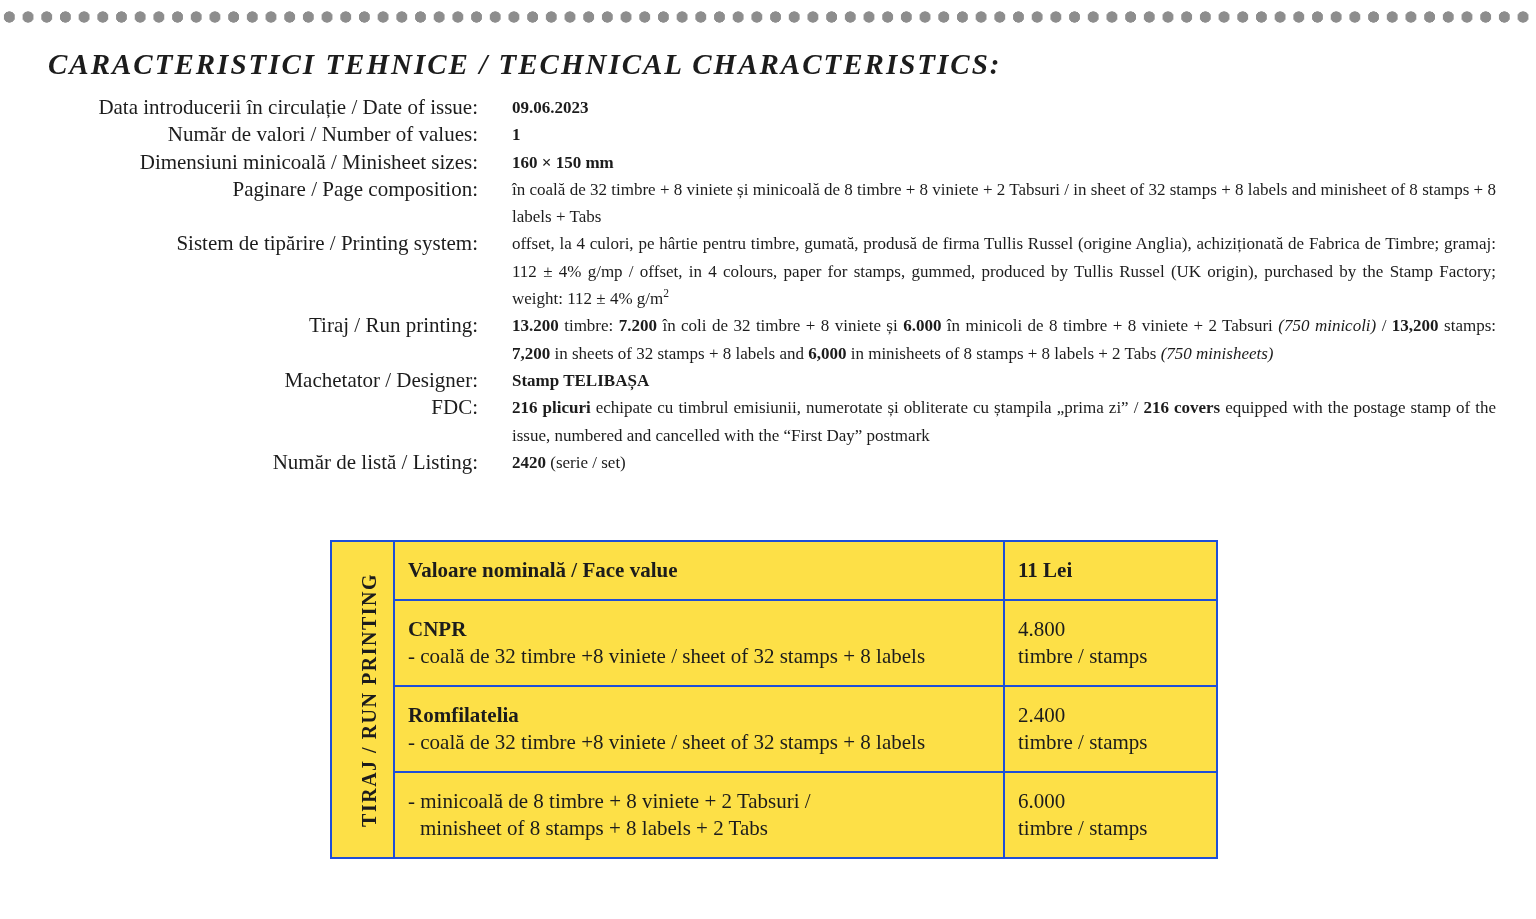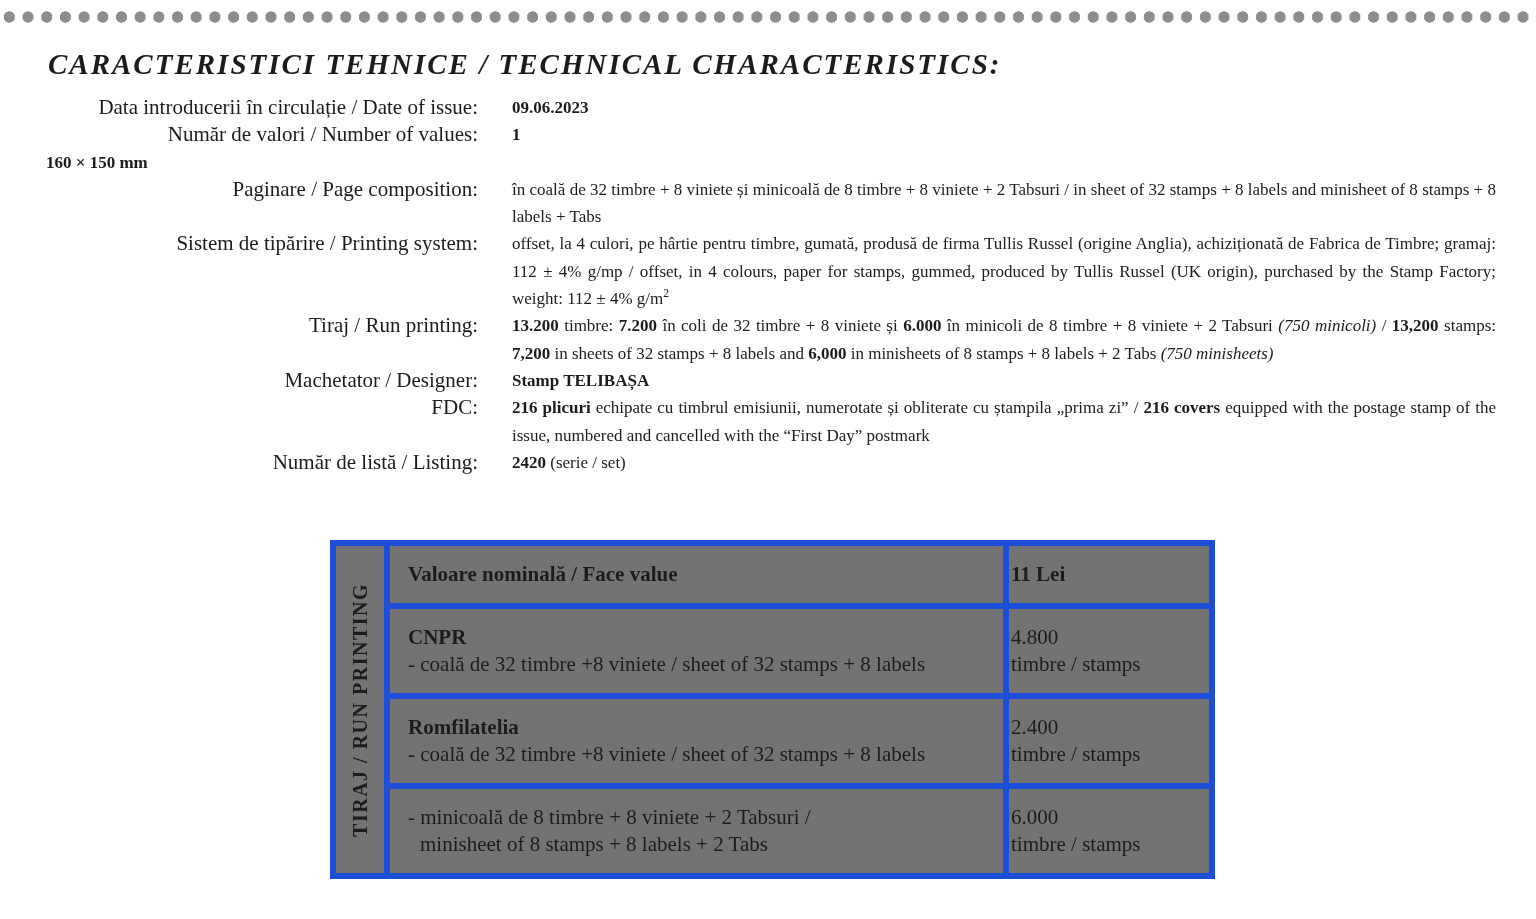--- a/index.html
+++ b/index.html
@@ -31,21 +31,21 @@
   }
   .spec-value {
     flex:none; width:984px; margin-left:34px;
     font-size:17px; line-height:27.3px; text-align:justify;
   }
   .spec-value sup { font-size:0.68em; line-height:0; }
   .print-table {
     position:absolute; left:330px; top:540px;
     border-collapse:collapse; table-layout:fixed;
   }
-  .print-table td { border:6px solid #1d4ed8; background:#737373; }
+  .print-table td { border:2px solid #1d4ed8; background:#fde047;padding-left:13px; }
   .v-cell { width:48px; padding:0; text-align:center; vertical-align:middle; }
   .v-label {
     writing-mode:vertical-rl; transform:rotate(180deg);
     font-weight:bold; font-size:20px; letter-spacing:1.5px;
     white-space:nowrap; margin:0 auto;
   }
   .desc-cell {
     width:587px; padding:4px 8px 4px 18px; vertical-align:middle;
     font-size:21px; line-height:27.5px;
   }
@@ -70,20 +70,21 @@
   <div class="specs">
     <div class="spec-row">
       <div class="spec-label">Data introducerii în circulație / Date of issue:</div>
       <div class="spec-value"><span style="font-weight: bold;">09.06.2023</span></div>
     </div>
     <div class="spec-row">
       <div class="spec-label">Număr de valori / Number of values:</div>
       <div class="spec-value"><span style="font-weight: bold;">1</span></div>
     </div>
     <div class="spec-row">
+      <div class="spec-label">Dimensiuni minicoală / Minisheet sizes:</div>
       <div class="spec-value"><span style="font-weight: bold;">160 × 150 mm</span></div>
     </div>
     <div class="spec-row">
       <div class="spec-label">Paginare / Page composition:</div>
       <div class="spec-value"><span>în coală de 32 timbre + 8 viniete și minicoală de 8 timbre + 8 viniete + 2 Tabsuri / in sheet of 32 stamps + 8 labels and minisheet of 8 stamps + 8 labels + Tabs</span></div>
     </div>
     <div class="spec-row">
       <div class="spec-label">Sistem de tipărire / Printing system:</div>
       <div class="spec-value"><span>offset, la 4 culori, pe hârtie pentru timbre, gumată, produsă de firma Tullis Russel (origine Anglia), achiziționată de Fabrica de Timbre; gramaj: 112 ± 4% g/mp / offset, in 4 colours, paper for stamps, gummed, produced by Tullis Russel (UK origin), purchased by the Stamp Factory; weight: 112 ± 4% g/m</span><sup>2</sup></div>
     </div>

